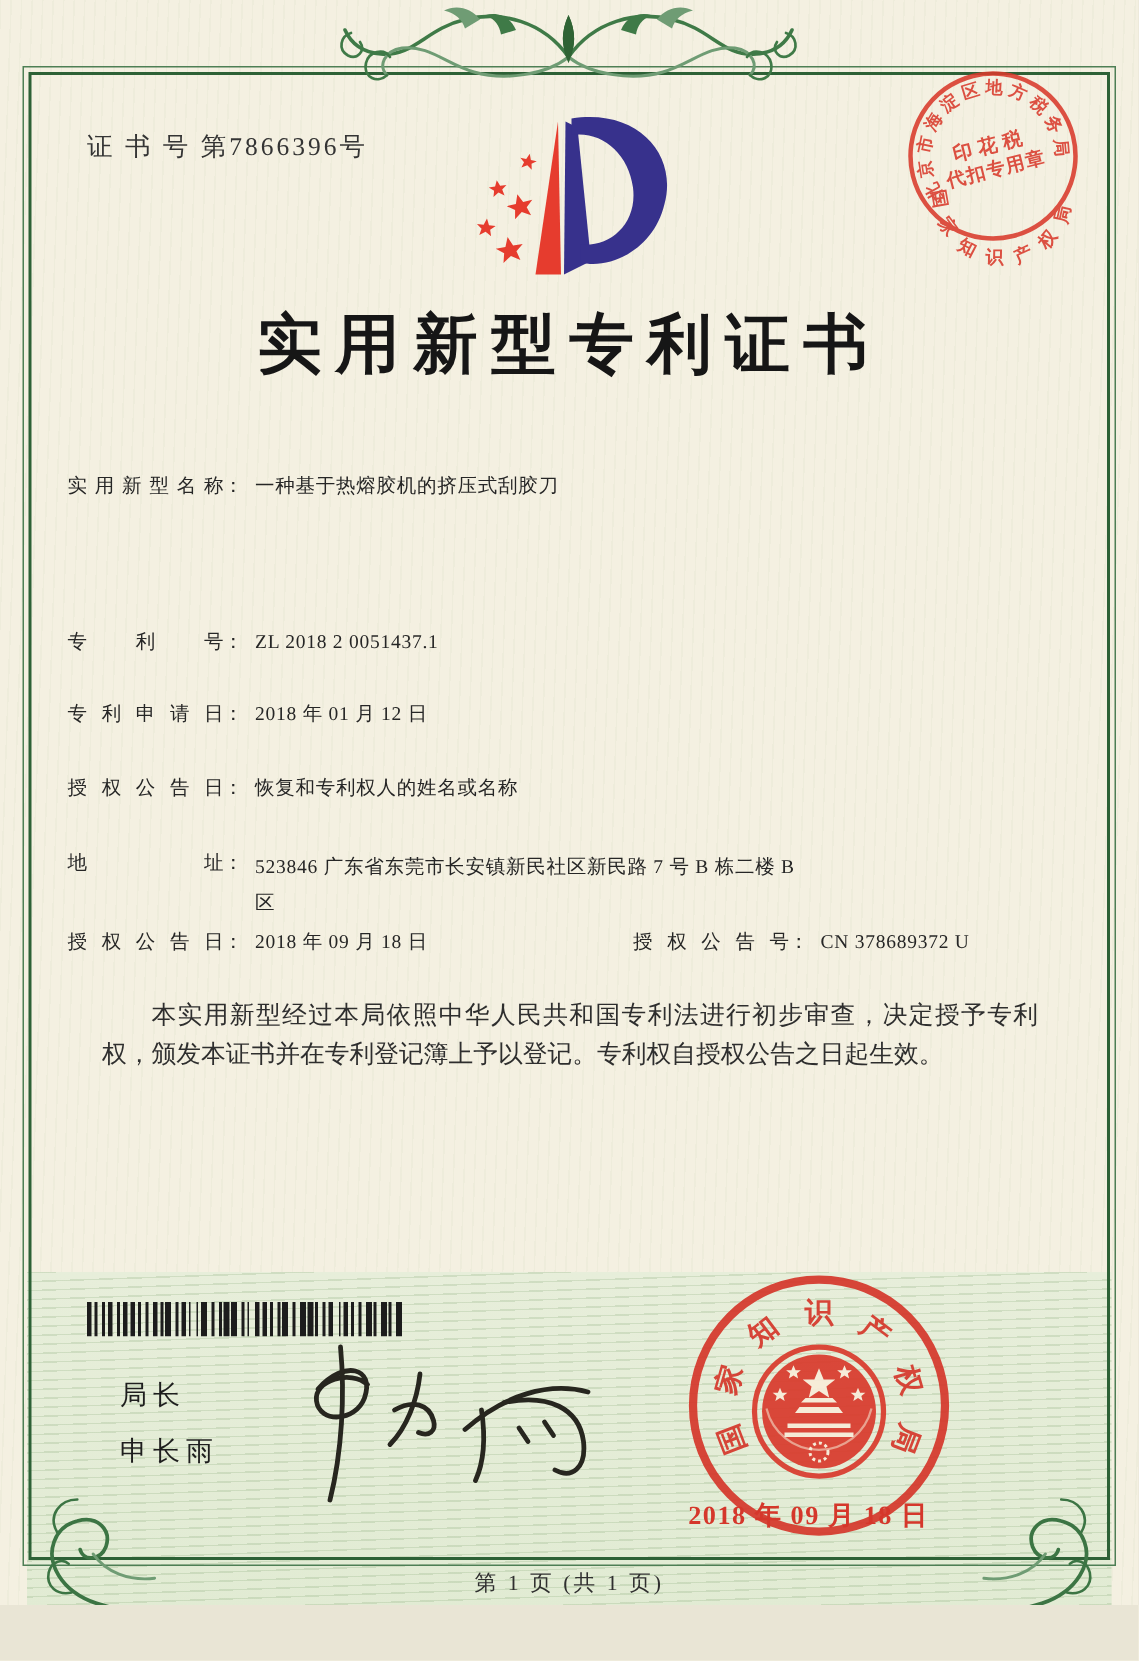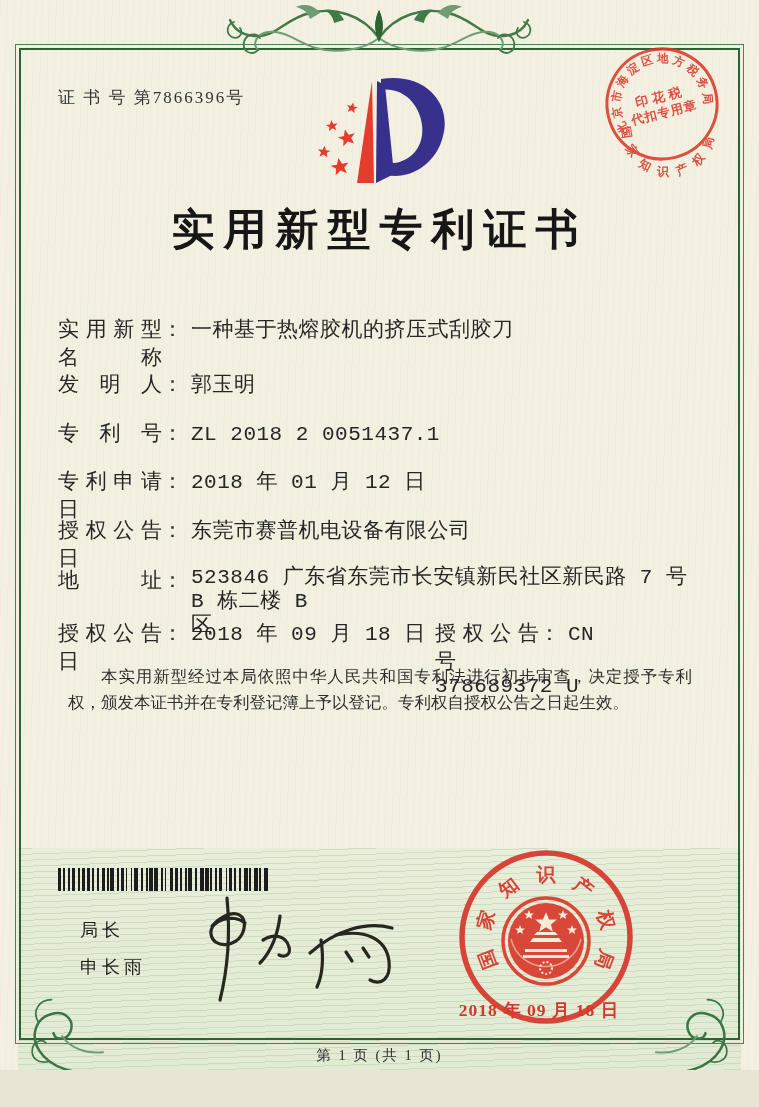--- a/index.html
+++ b/index.html
@@ -13,21 +13,21 @@
   .frame-outer{position:absolute;left:15px;right:15px;top:44px;bottom:26px;border:1px solid #4e7f55;}
   .frame-inner{position:absolute;left:19px;right:19px;top:48px;bottom:30px;border:2px solid #2d6136;}
   
   .green-band{position:absolute;left:18px;right:18px;top:848px;height:229px;
     background:
       repeating-linear-gradient(178deg, rgba(112,152,96,.20) 0 1px, rgba(0,0,0,0) 1px 6px),
       linear-gradient(#e7eeda,#e1ebd3);}
   .cert-no{position:absolute;left:58px;top:86px;font-size:17px;letter-spacing:2px;color:#343434;}
   .title{position:absolute;left:0;right:0;top:201px;text-align:center;font-size:43px;font-weight:700;
     letter-spacing:9px;color:#161616;}
-  .row{position:absolute;left:58px;width:650px;font-size:21px;color:#262626;font-family:Liberation Mono, monospace;}
+  .row{position:absolute;left:45px;width:650px;font-size:13px;color:#262626;}
   .lab{display:inline-block;width:104px;text-align:justify;text-align-last:justify;vertical-align:top;}
   .colon{margin-right:8px;}
   .val{letter-spacing:.5px;}
   .wrapval{display:inline-block;width:505px;white-space:pre-line;vertical-align:top;line-height:24px;}
   .grant-no-group{position:absolute;left:377px;top:0;}
   .legal{position:absolute;left:56px;width:648px;top:652px;font-size:16.5px;line-height:25.8px;
     text-align:justify;color:#2e2e2e;}
   .legal p{margin:12px;text-indent:2em;}
   .barcode{position:absolute;left:58px;top:868px;width:211px;height:23px;display:flex;
     flex-wrap:nowrap;overflow:hidden;}
@@ -113,31 +113,28 @@
         <textPath href="#stpBot">国家知识产权局</textPath>
       </text>
     </g>
   </svg>
 
   <div class="title">实用新型专利证书</div>
 
   <div class="row" style="top:315px">
     <span class="lab">实用新型名称</span><span class="colon">：</span><span class="val">一种基于热熔胶机的挤压式刮胶刀</span>
   </div>
-  <div class="row" style="top:370px">
-    <span class="lab">发明人</span><span class="colon">：</span><span class="val">郭玉明</span>
-  </div>
   <div class="row" style="top:419px">
     <span class="lab">专利号</span><span class="colon">：</span><span class="val">ZL 2018 2 0051437.1</span>
   </div>
   <div class="row" style="top:467px">
     <span class="lab">专利申请日</span><span class="colon">：</span><span class="val">2018 年 01 月 12 日</span>
   </div>
   <div class="row" style="top:516px">
-    <span class="lab">授权公告日</span><span class="colon">：</span><span class="val">东莞市赛普机电设备有限公司</span>
+    <span class="lab">授权公告日</span><span class="colon">：</span><span class="val">恢复和专利权人的姓名或名称</span>
   </div>
   <div class="row" style="top:566px">
     <span class="lab">地址</span><span class="colon">：</span><span class="val wrapval">523846 广东省东莞市长安镇新民社区新民路 7 号 B 栋二楼 B
 区</span>
   </div>
   <div class="row" style="top:619px">
     <span class="lab">授权公告日</span><span class="colon">：</span><span class="val">2018 年 09 月 18 日</span>
     <span class="grant-no-group">
       <span class="lab">授权公告号</span><span class="colon">：</span><span class="val">CN 378689372 U</span>
     </span>

